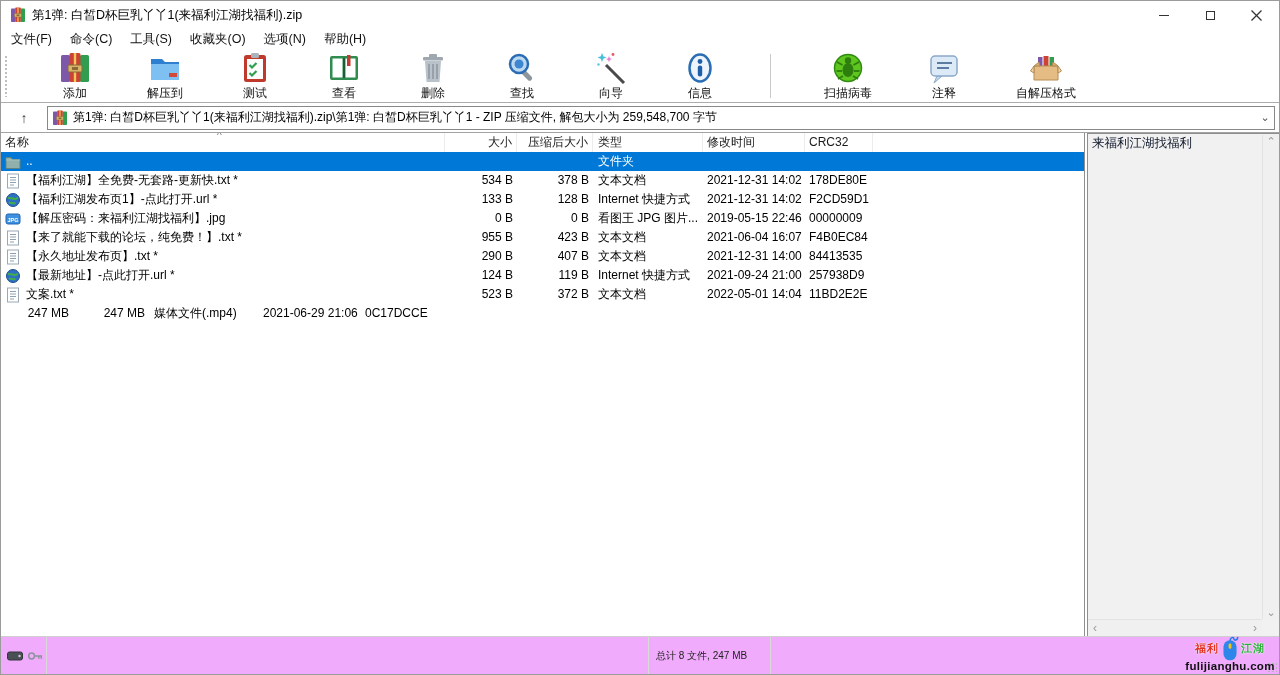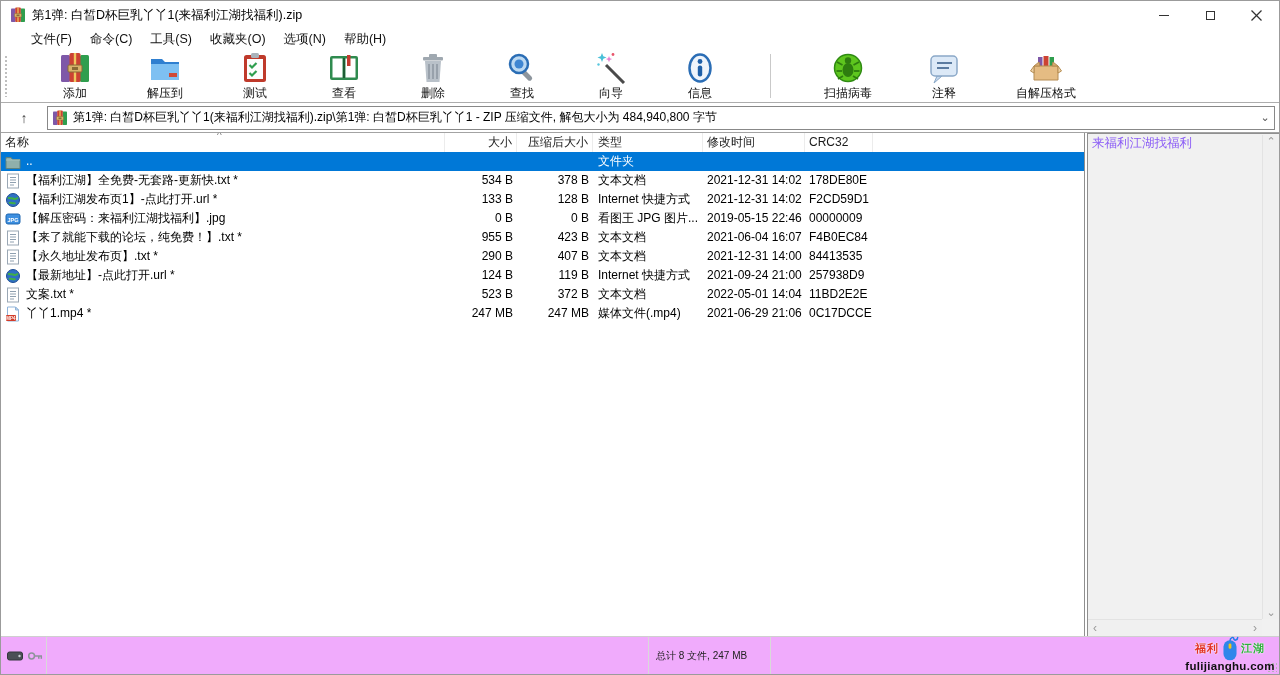--- a/index.html
+++ b/index.html
@@ -12,21 +12,21 @@
   .title-icon { width:16px; height:16px; margin:0 6px 0 9px; flex:none; }
   .title-icon svg { width:16px; height:16px; display:block; }
   .title-text { font-size:12.5px; color:#000; flex:1; white-space:nowrap; overflow:hidden; }
   .win-controls { display:flex; height:100%; flex:none; }
   .win-btn { width:46px; height:100%; display:flex; align-items:center; justify-content:center; }
   .min-glyph { width:10px; height:1px; background:#333; }
   .max-glyph { width:9px; height:9px; border:1.2px solid #333; }
   .close-glyph svg { width:11px; height:11px; display:block; }
 
   
-  .menubar { height:20px; display:flex; align-items:center; padding-left:21px; flex:none; background:#fff; }
+  .menubar { height:20px; display:flex; align-items:center; padding-left:1px; flex:none; background:#fff; }
   .menu-item { font-size:12.5px; color:#111; padding:2px 9px; white-space:nowrap; }
 
   
   .toolbar { height:54px; flex:none; border-bottom:1px solid #adadad; display:flex; align-items:stretch; padding:1px 0 0 2px; background:#fff;gap:41px; }
   .gripper { width:4px; flex:none; margin:5px 2px 5px 1px;
     background-image:radial-gradient(circle,#bfbfbf 1px,transparent 1.3px);
     background-size:4px 4px; background-position:center top; }
   .tb-btn { display:flex; flex-direction:column; align-items:center; justify-content:flex-start; padding:2px 7px 0; min-width:48px; font-size:12px; color:#111; }
   .tb-btn svg { width:32px; height:32px; display:block; }
   .tb-label { margin-top:1px; white-space:nowrap; }
@@ -57,21 +57,21 @@
   .lv-row { height:19px; display:flex; font-size:12px; color:#000; }
   .lv-row .cell { line-height:19px; white-space:nowrap; overflow:hidden; }
   .lv-row.selected { background:#0078d7; color:#fff; }
   .namecell { display:flex; align-items:center; }
   .file-icon { width:16px; height:16px; flex:none; margin-right:5px; }
   .file-icon svg { width:16px; height:16px; display:block; }
   .name-text { white-space:nowrap; overflow:hidden; }
 
   
   .commentpanel { flex:1; margin-left:2px; background:#f1f1f1; border-left:1px solid #8f8f8f; border-top:1px solid #8f8f8f; position:relative; overflow:hidden; }
-  .comment-text { font-size:12.5px; color:#8b5cf6; padding:1px 4px; }
+  .comment-text { font-size:12.5px; color:#0f172a; padding:1px 4px; }
   .v-scroll { position:absolute; top:1px; right:0; width:17px; bottom:17px; background:#f0f0f0; border-left:1px solid #e3e3e3; display:flex; flex-direction:column; justify-content:space-between; align-items:center; color:#9a9a9a; font-size:11px; padding:1px 0; }
   .h-scroll { position:absolute; left:0; right:17px; bottom:0; height:17px; background:#f0f0f0; border-top:1px solid #e3e3e3; display:flex; align-items:center; justify-content:space-between; color:#9a9a9a; font-size:12px; padding:0 5px; }
   .scroll-arrow { line-height:1; }
 
   
   .statusbar { height:38px; flex:none; border-top:1px solid #cfcfcf; background:#f0abfc; display:flex; align-items:stretch; font-size:10px; color:#222; }
   .sb-icons { width:46px; flex:none; display:flex; align-items:center; gap:4px; padding-left:6px; border-right:1px solid #d9d9d9; }
   .sb-icons svg { width:16px; height:12px; display:block; }
   .sb-spacer1 { flex:1; border-right:1px solid #d9d9d9; }
   .sb-total { width:122px; flex:none; display:flex; align-items:center; padding-left:7px; border-right:1px solid #d9d9d9; white-space:nowrap; }
@@ -289,21 +289,21 @@
       <span class="addr-icon">
           <svg viewBox="0 0 32 32">
             <rect x="2" y="3" width="9" height="27" rx="1.5" fill="#7e58a8"></rect>
             <rect x="21" y="3" width="9" height="27" rx="1.5" fill="#2f9e4e"></rect>
             <rect x="10.5" y="1" width="11" height="29" rx="1.5" fill="#cc4233"></rect>
             <rect x="14.8" y="1" width="2.4" height="29" fill="#f0c75e"></rect>
             <rect x="9" y="13" width="14" height="7" rx="1" fill="#d9b26a" stroke="#8a6a35"></rect>
             <rect x="13" y="15" width="6" height="3" fill="#8a6a35"></rect>
           </svg>
         </span>
-      <span class="addr-text">第1弹: 白皙D杯巨乳丫丫1(来福利江湖找福利).zip\第1弹: 白皙D杯巨乳丫丫1 - ZIP 压缩文件, 解包大小为 484,940,800 字节</span>
+      <span class="addr-text">第1弹: 白皙D杯巨乳丫丫1(来福利江湖找福利).zip\第1弹: 白皙D杯巨乳丫丫1 - ZIP 压缩文件, 解包大小为 259,548,700 字节</span>
       <span class="addr-chevron"><span>⌄</span></span>
     </div>
   </div>
 
   <div class="main">
 
     <div class="listpanel">
       <div class="lv-header">
         <div class="hcell col-name">名称</div>
         <div class="hcell col-size">大小</div>
@@ -460,31 +460,20 @@
               </span>
               <span class="name-text">文案.txt *</span>
             </div>
     <div class="cell col-size">523 B</div>
     <div class="cell col-packed">372 B</div>
     <div class="cell col-type">文本文档</div>
     <div class="cell col-mod">2022-05-01 14:04</div>
     <div class="cell col-crc">11BD2E2E</div>
   </div>
           <div class="lv-row">
-    <div class="cell col-name namecell">
-              <span class="file-icon">
-                <svg viewBox="0 0 16 16">
-                  <path d="M2.5 1h8l3 3v11h-11z" fill="#fff" stroke="#8fb3d9"></path>
-                  <path d="M10.5 1l3 3h-3z" fill="#cfe0f0" stroke="#8fb3d9"></path>
-                  <rect x="1" y="9" width="10" height="6" rx="1" fill="#d23d2a"></rect>
-                  <text x="6" y="13.8" font-size="4.5" font-weight="bold" fill="#fff" text-anchor="middle">MP4</text>
-                </svg>
-              </span>
-              <span class="name-text">丫丫1.mp4 *</span>
-            </div>
     <div class="cell col-size">247 MB</div>
     <div class="cell col-packed">247 MB</div>
     <div class="cell col-type">媒体文件(.mp4)</div>
     <div class="cell col-mod">2021-06-29 21:06</div>
     <div class="cell col-crc">0C17DCCE</div>
   </div>
         </div>
     </div>
 
     <div class="commentpanel">

